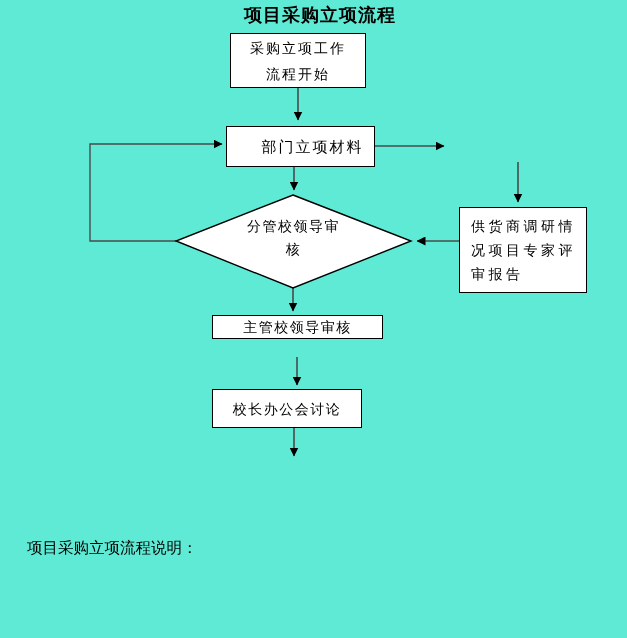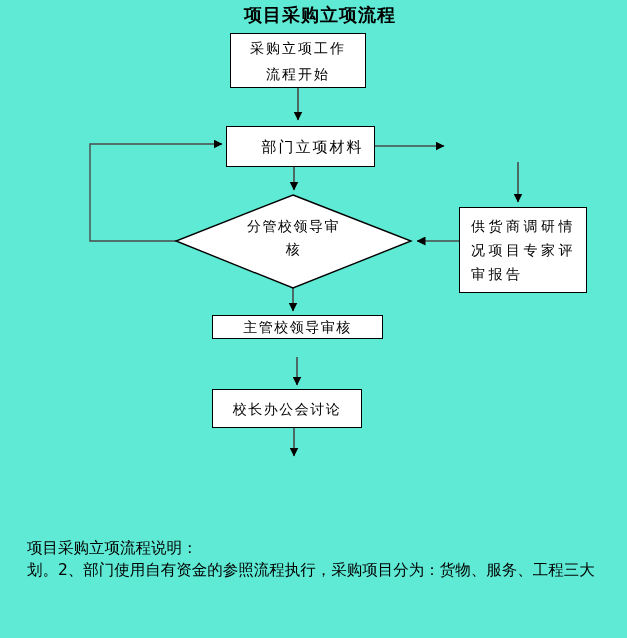--- a/index.html
+++ b/index.html
@@ -110,16 +110,15 @@
   <div id="diamond-label">分管校领导审
 核</div>
 
   <div class="node" id="node-chief">主管校领导审核</div>
 
   <div class="node" id="node-meeting">校长办公会讨论</div>
 
 
   <div id="notes">
     <div class="note-line">项目采购立项流程说明：</div>
-    <div class="note-line">划。2、部门使用自有资金的参照流程执行，采购项目分为：货物、服务、工程三大</div>
   </div>
 
 </div>
 
 </body></html>

